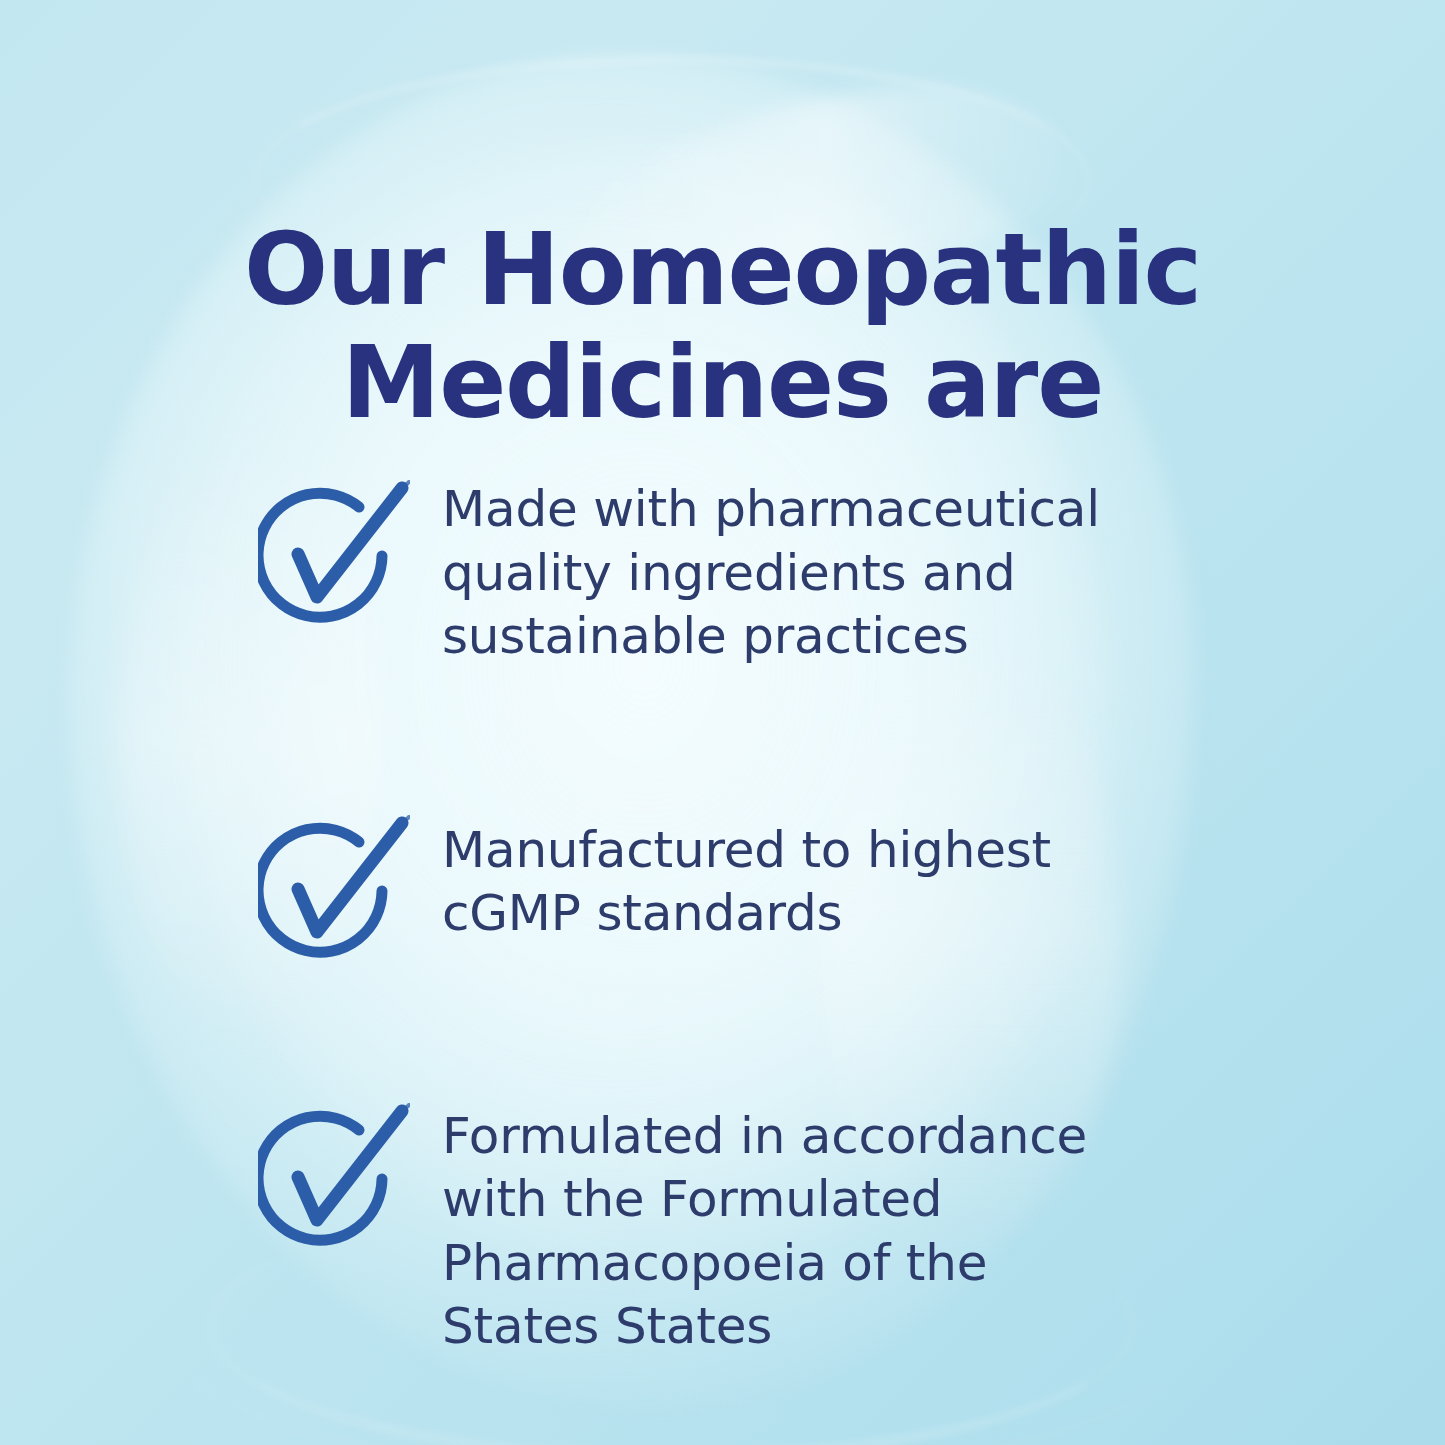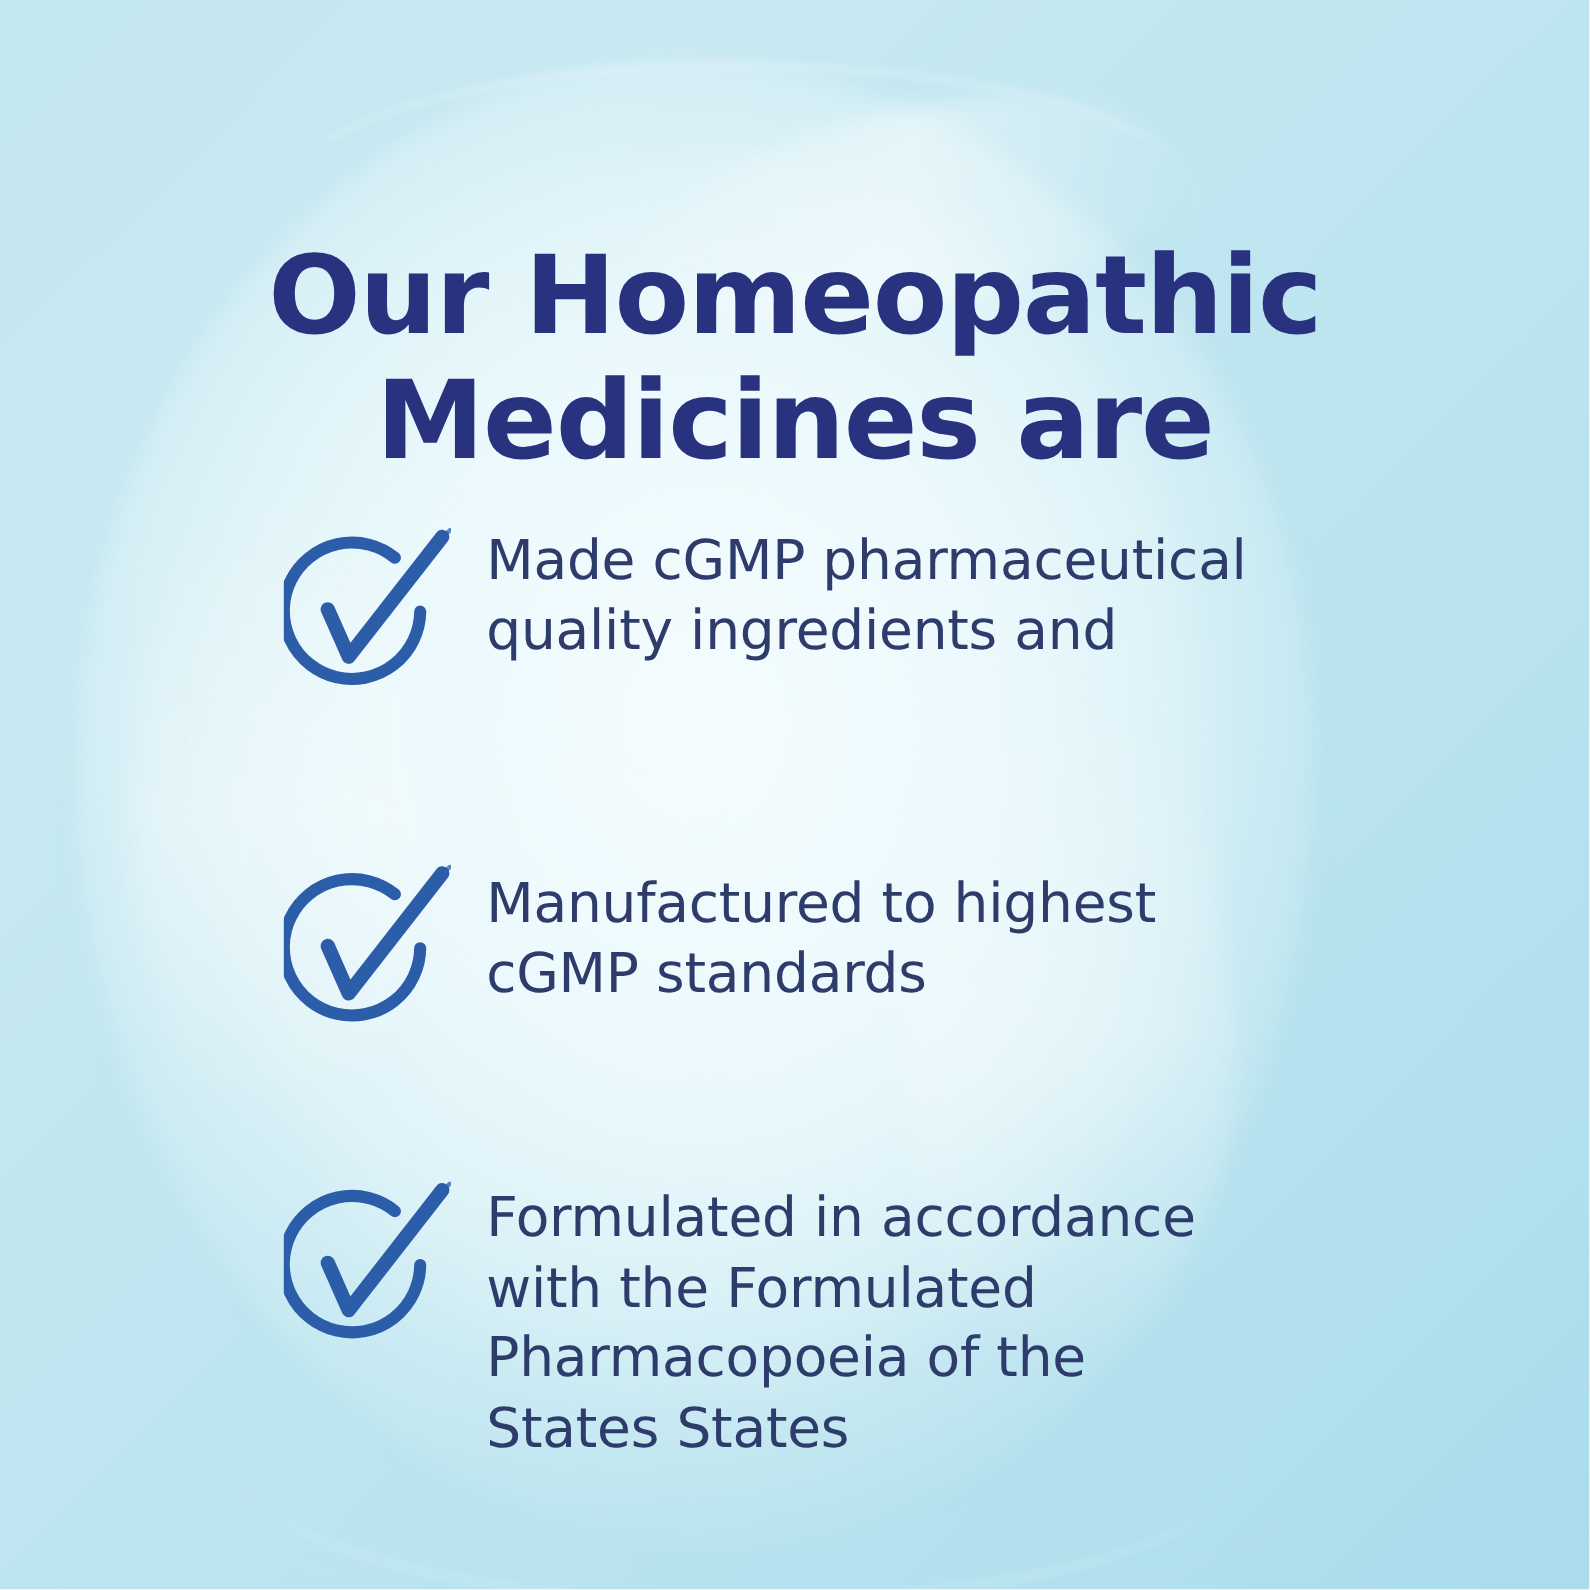--- a/index.html
+++ b/index.html
@@ -219,22 +219,23 @@
       <span class="check-wrap">
         <svg viewBox="0 0 152 160" xmlns="http://www.w3.org/2000/svg" aria-hidden="true">
 
           <path d="M101 27 A62 62 0 1 0 124 76" fill="none" stroke="#2c5da9" stroke-width="11" stroke-linecap="round"></path>
 
           <path d="M40 74 L59 117 L144 8" fill="none" stroke="#2c5da9" stroke-width="13" stroke-linecap="round" stroke-linejoin="round"></path>
           <path d="M142 11 L151 2" fill="none" stroke="#2c5da9" stroke-width="4" stroke-linecap="round" opacity="0.75"></path>
         </svg>
       </span>
       <div class="bullet-text">
-        <span>Made cGMP pharmaceutical</span><br>
+        <span>Made with pharmaceutical</span><br>
         <span>quality ingredients and</span><br>
+        <span>sustainable practices</span>
       </div>
     </div>
 
     <div class="bullet bullet-2">
       <span class="check-wrap">
         <svg viewBox="0 0 152 160" xmlns="http://www.w3.org/2000/svg" aria-hidden="true">
           <path d="M101 27 A62 62 0 1 0 124 76" fill="none" stroke="#2c5da9" stroke-width="11" stroke-linecap="round"></path>
           <path d="M40 74 L59 117 L144 8" fill="none" stroke="#2c5da9" stroke-width="13" stroke-linecap="round" stroke-linejoin="round"></path>
           <path d="M142 11 L151 2" fill="none" stroke="#2c5da9" stroke-width="4" stroke-linecap="round" opacity="0.75"></path>
         </svg>

